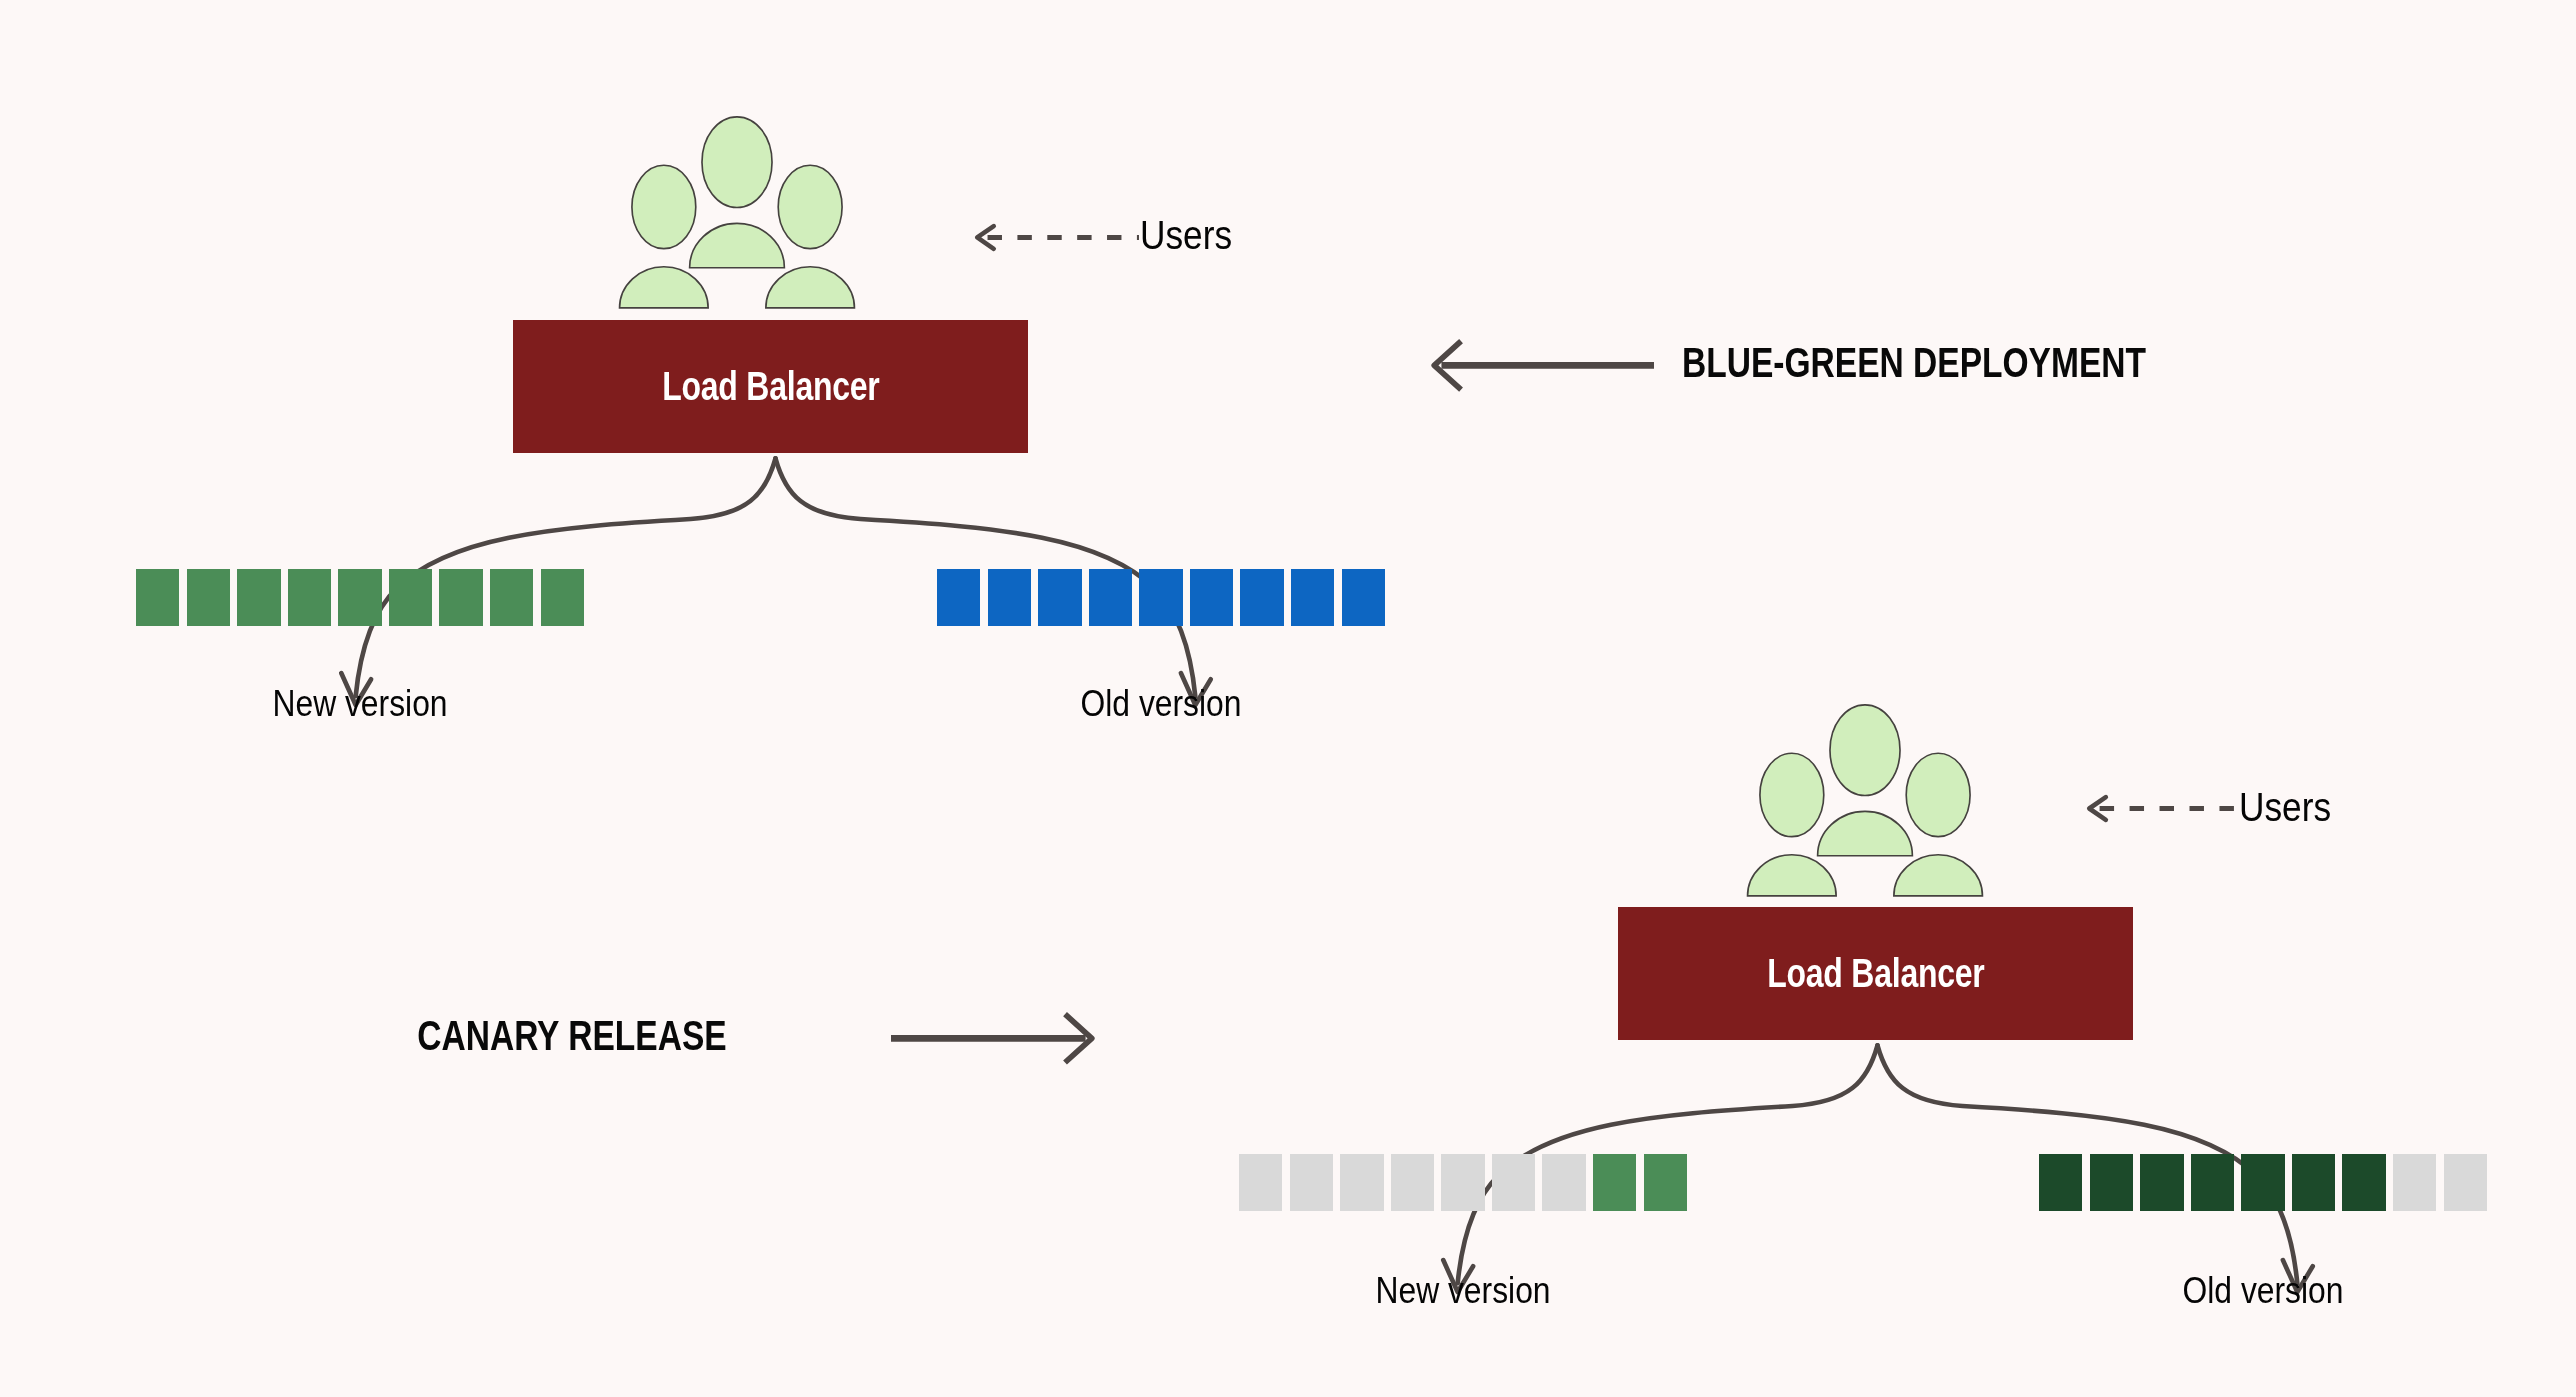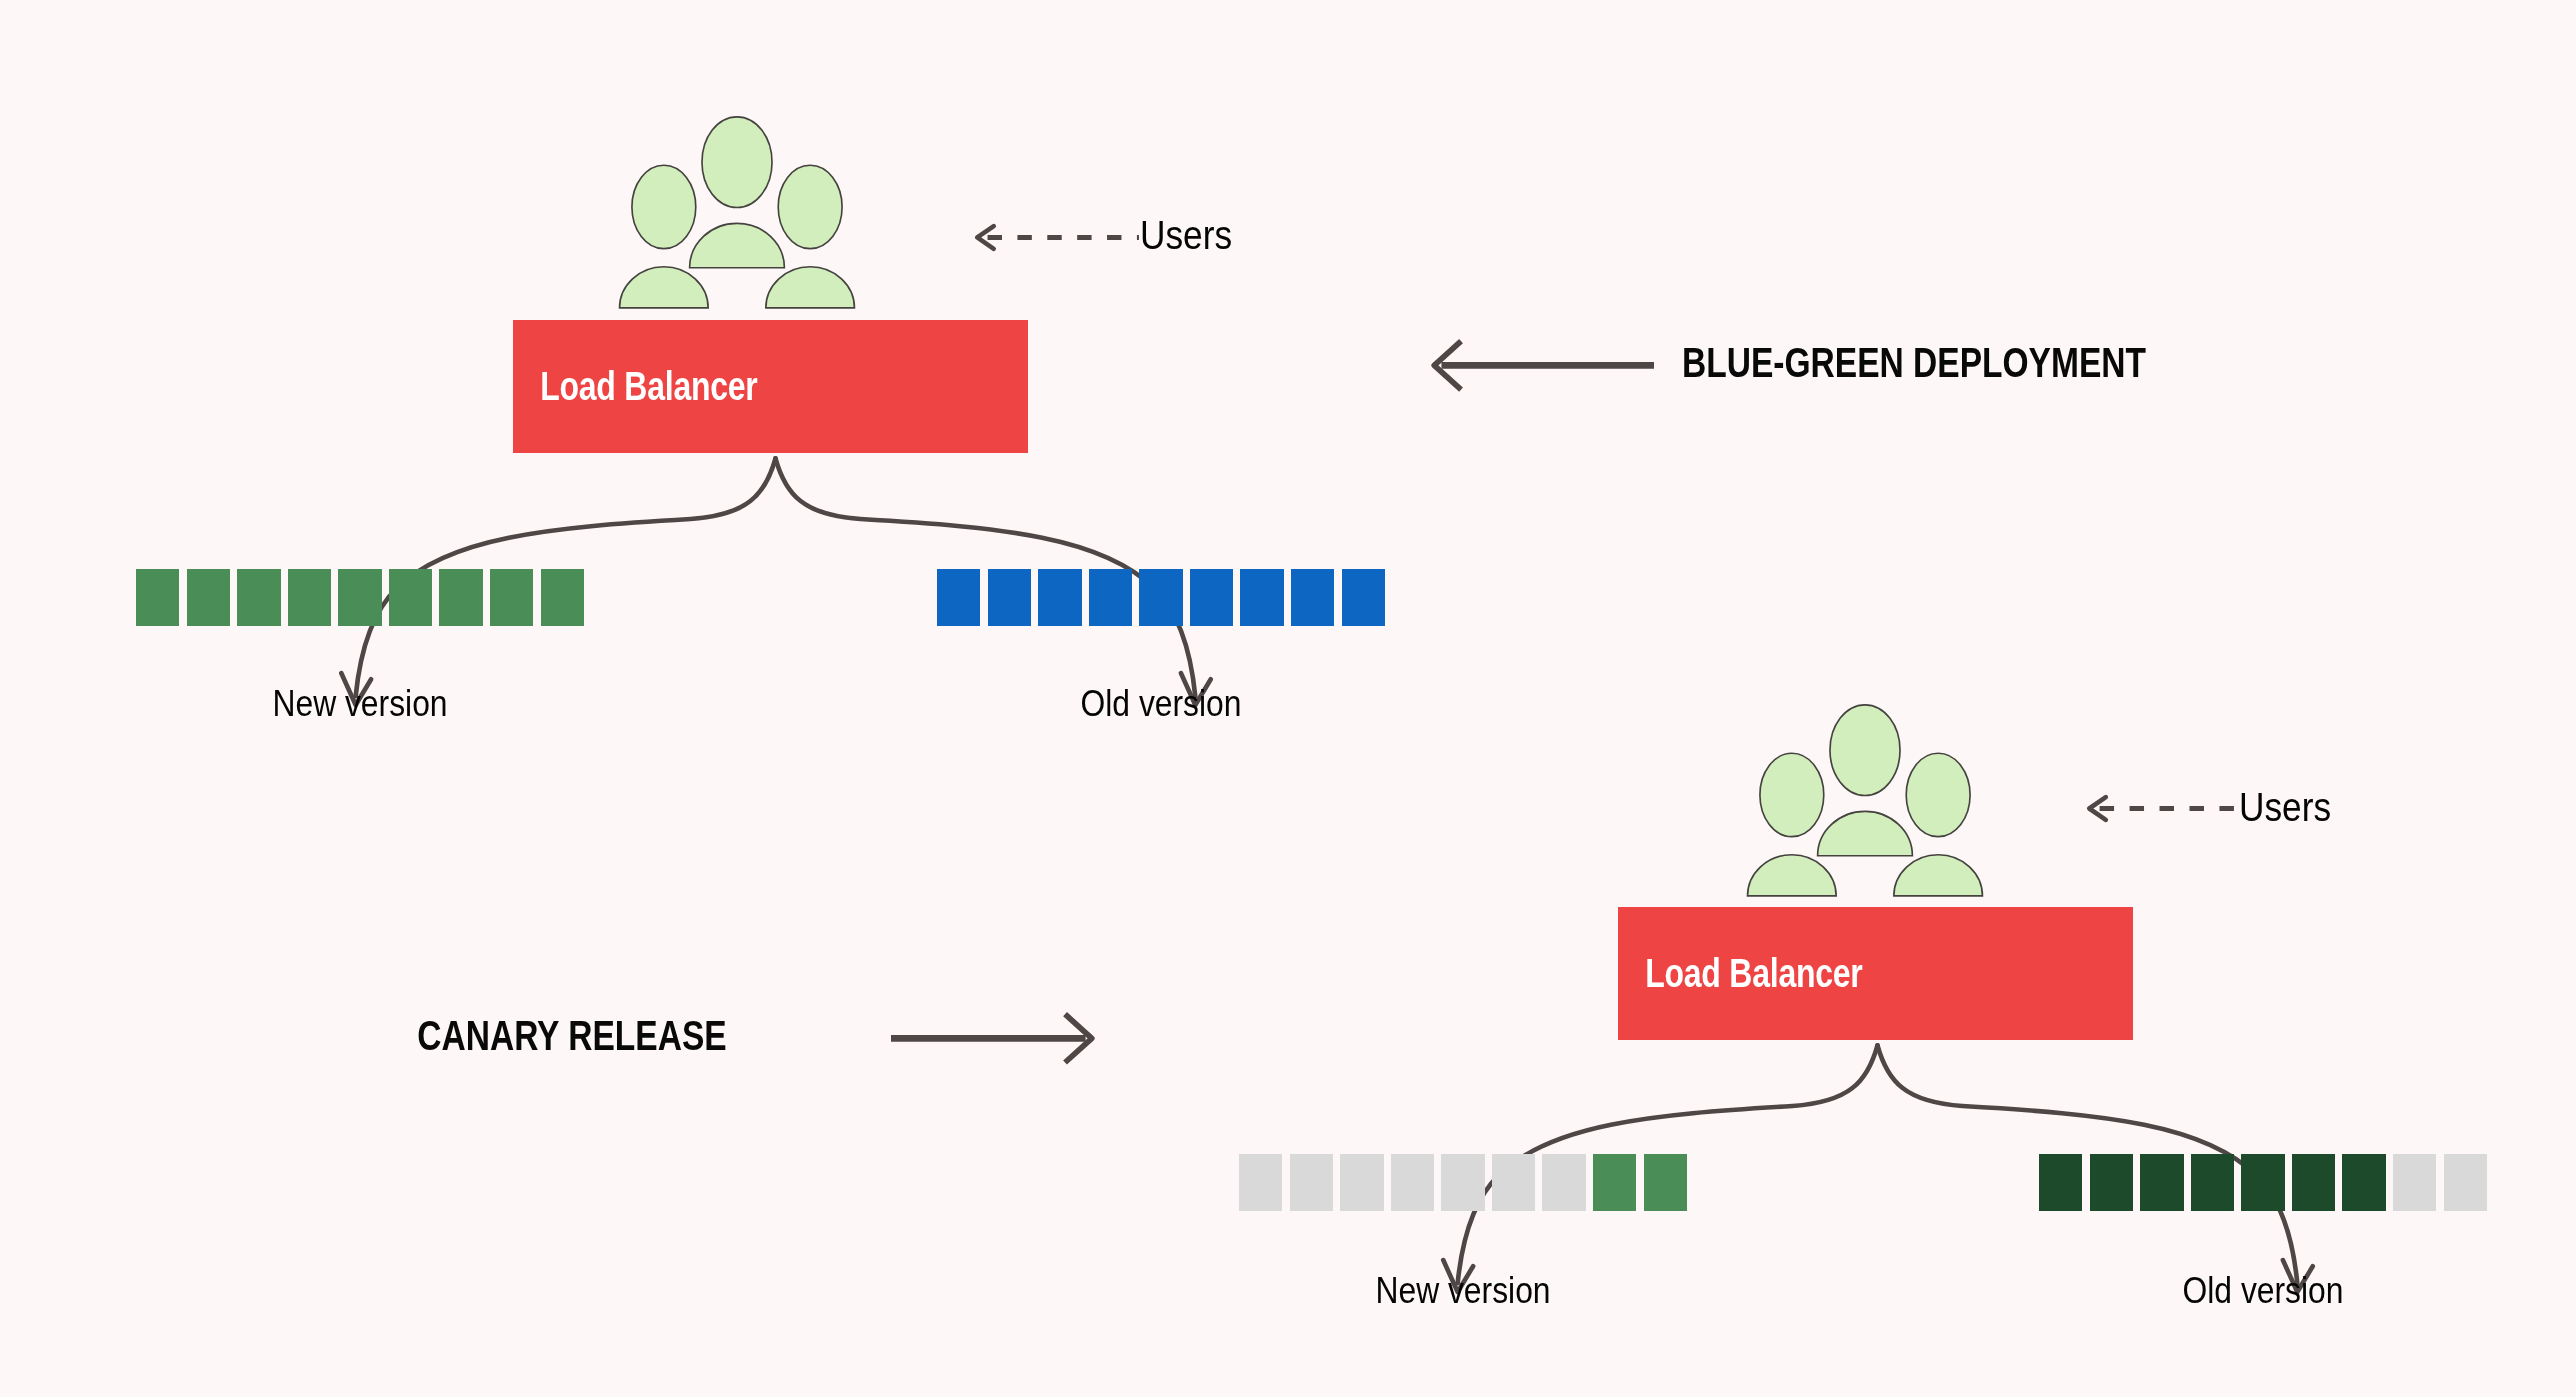--- a/index.html
+++ b/index.html
@@ -21,24 +21,24 @@
   .users-group {
     position: absolute;
     width: 330px;
     height: 185px;
   }
   .users-group svg { display: block; width: 100%; height: 100%; }
 
   
   .lb-box {
     position: absolute;
-    background: #ef4444;
+    background: #7f1d1d;
     display: flex;
     align-items: center;
-    justify-content: flex-start;
+    justify-content: center;
   }
   .lb-label {
     color: #ffffff;
     font-weight: bold;
     font-size: 40px;
     letter-spacing: -0.3px;
     font-family: "Liberation Sans Narrow", "Liberation Sans", sans-serif;
     transform: scaleX(0.80);
     white-space: nowrap;
   }

